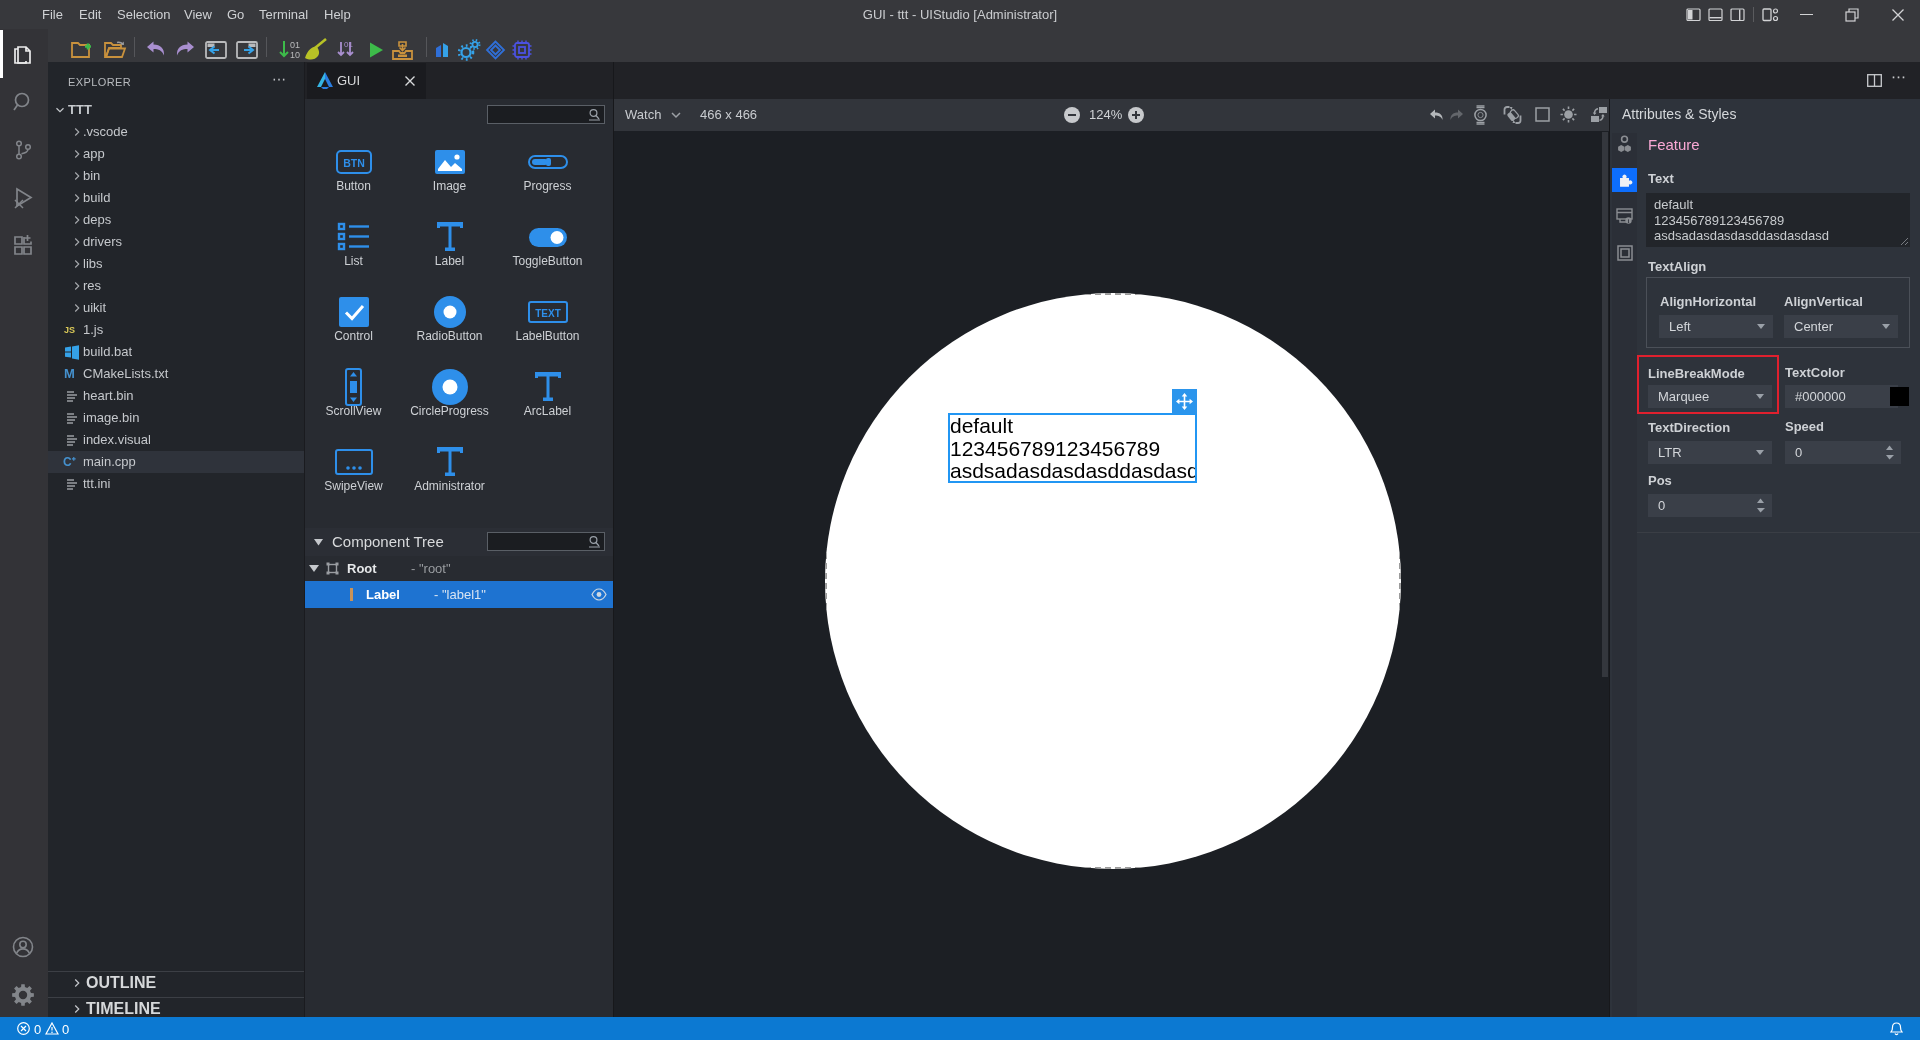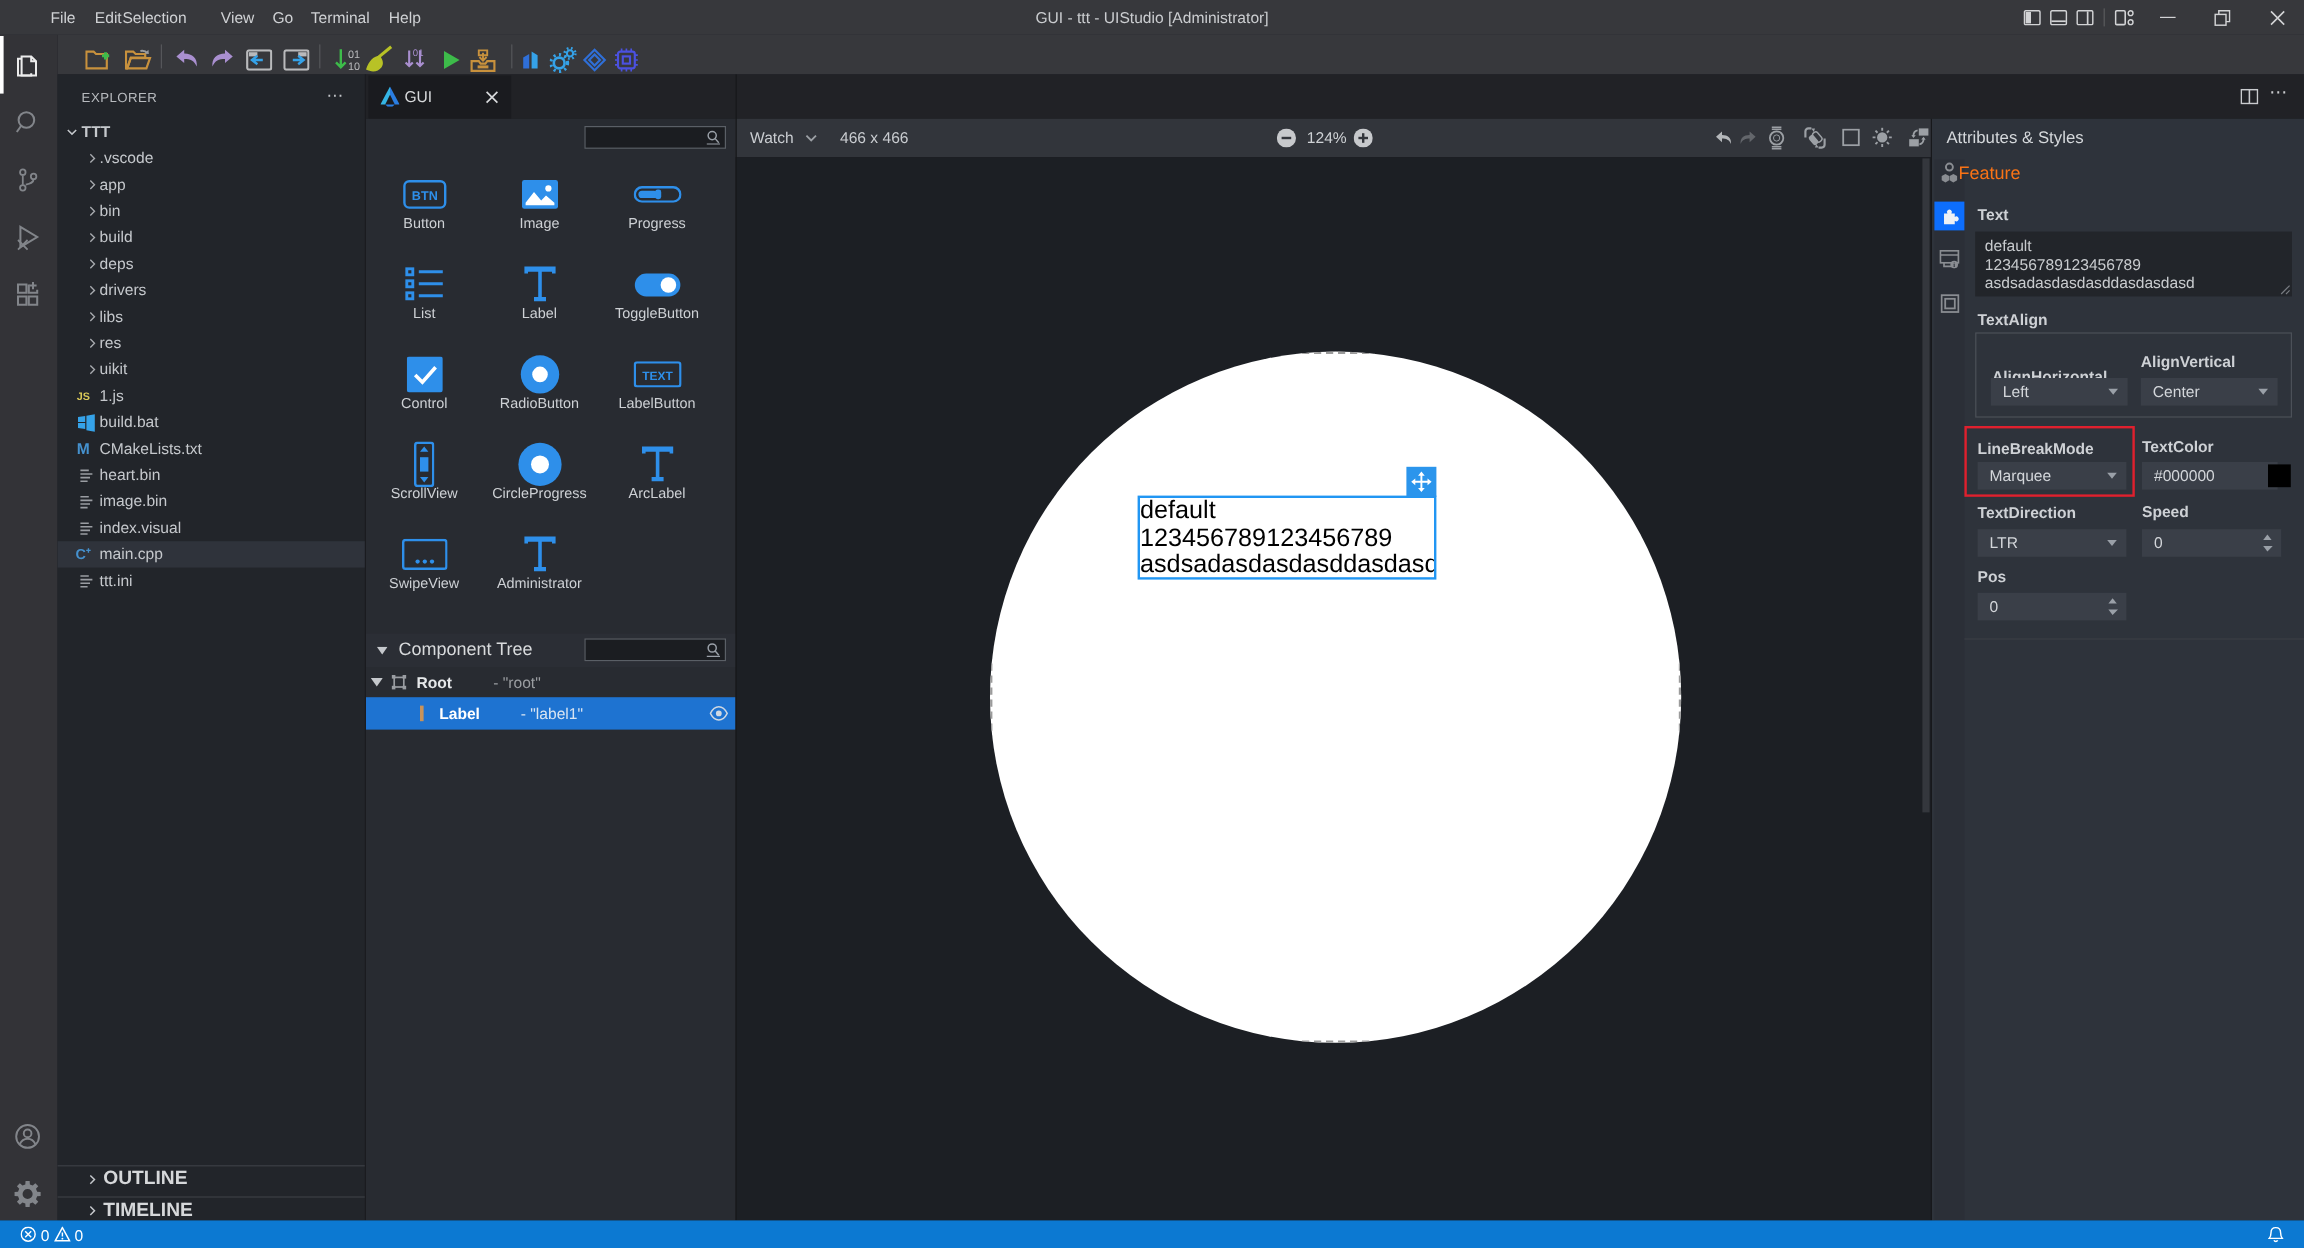--- a/index.html
+++ b/index.html
@@ -59,21 +59,21 @@
 
 #statusbar { left:0; top:1017px; width:1920px; height:23px; background:#0c79d2; color:#fff; font-size:12px; }
 </style>
 </head>
 <body>
 <div id="root">
 
   <div class="abs" id="titlebar">
     <span class="menu" style="left:42px;">File</span>
     <span class="menu" style="left:79px;">Edit</span>
-    <span class="menu" style="left:102px;text-align:right;">Selection</span>
+    <span class="menu" style="left:117px;text-align:right;">Selection</span>
     <span class="menu" style="left:184px;">View</span>
     <span class="menu" style="left:227px;">Go</span>
     <span class="menu" style="left:259px;">Terminal</span>
     <span class="menu" style="left:324px;">Help</span>
     <div id="title-center">GUI - ttt - UIStudio [Administrator]</div>
     <div id="wincontrols">
       <svg style="position:absolute;left:1686px;top:8px;" width="16" height="14" viewBox="0 0 16 14">
           <rect x="1" y="1" width="13" height="11.5" rx="1" fill="none" stroke="#d2d3d5" stroke-width="1.2"></rect>
           <rect x="2" y="2" width="4.5" height="9.5" fill="#d2d3d5"></rect>
         </svg>
@@ -622,30 +622,30 @@
           <path d="M1 4.5h15M4 11v3h6" stroke="#8a8d92" stroke-width="1.4" fill="none"></path>
           <circle cx="12.5" cy="12.5" r="3.2" fill="#8a8d92"></circle>
           <text x="12.5" y="14.8" text-anchor="middle" font-size="5.5" fill="#2b2f37" font-family="Liberation Serif" font-weight="bold">i</text>
         </svg>
       <svg style="position:absolute;left:5px;top:112px;" width="16" height="16" viewBox="0 0 16 16">
           <rect x="1" y="1" width="14" height="14" fill="none" stroke="#8a8d92" stroke-width="1.5"></rect>
           <rect x="4" y="4" width="8" height="8" fill="none" stroke="#8a8d92" stroke-width="1.5"></rect>
         </svg>
     </div>
     <div id="rcontent">
-      <div style="position:absolute;left:22px;top:37px;font-size:15px;color:#f97316;">Feature</div>
+      <div style="position:absolute;left:38px;top:37px;font-size:15px;color:#f9a8d4;">Feature</div>
       <div class="rlab" style="left:38px;top:72px;">Text</div>
       <div style="position:absolute;left:36px;top:94px;width:264px;height:54px;background:#22252a;color:#c8cbce;font-size:13px;line-height:15.5px;padding:4px 0 0 8px;">default<br>123456789123456789<br>asdsadasdasdasddasdasdasd
         <svg style="position:absolute;right:1px;bottom:1px;" width="9" height="9" viewBox="0 0 9 9">
             <path d="M8 1L1 8M8 5L5 8" stroke="#787c82" stroke-width="1"></path>
           </svg>
       </div>
       <div class="rlab" style="left:38px;top:160px;">TextAlign</div>
       <div style="position:absolute;left:36px;top:178px;width:264px;height:71px;border:1px solid #4b5058;">
-        <div class="rlab" style="left:13px;top:28px;">AlignHorizontal</div>
+        <div class="rlab" style="left:13px;top:16px;">AlignHorizontal</div>
         <div class="rlab" style="left:137px;top:16px;">AlignVertical</div>
         <div class="rinput" style="left:12px;top:37px;width:114px;"><span style="margin-left:10px;">Left</span><i class="dd-arrow"></i></div>
         <div class="rinput" style="left:137px;top:37px;width:114px;"><span style="margin-left:10px;">Center</span><i class="dd-arrow"></i></div>
       </div>
       <div style="position:absolute;left:27px;top:256px;width:142px;height:59px;border:2px solid #e0202e;"></div>
       <div class="rlab" style="left:38px;top:267px;">LineBreakMode</div>
       <div class="rinput" style="left:38px;top:286px;width:124px;"><span style="margin-left:10px;">Marquee</span><i class="dd-arrow"></i></div>
       <div class="rlab" style="left:175px;top:266px;">TextColor</div>
       <div class="rinput" style="left:175px;top:286px;width:113px;"><span style="margin-left:10px;">#000000</span></div>
       <div style="position:absolute;left:280px;top:288px;width:19px;height:19px;background:#000;"></div>

